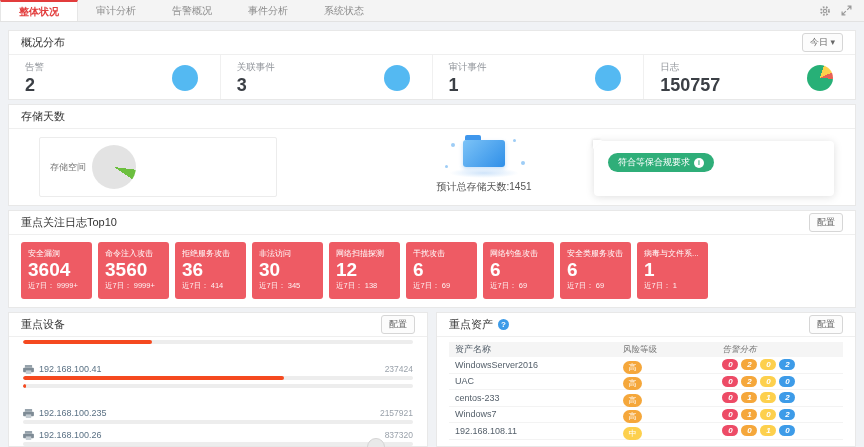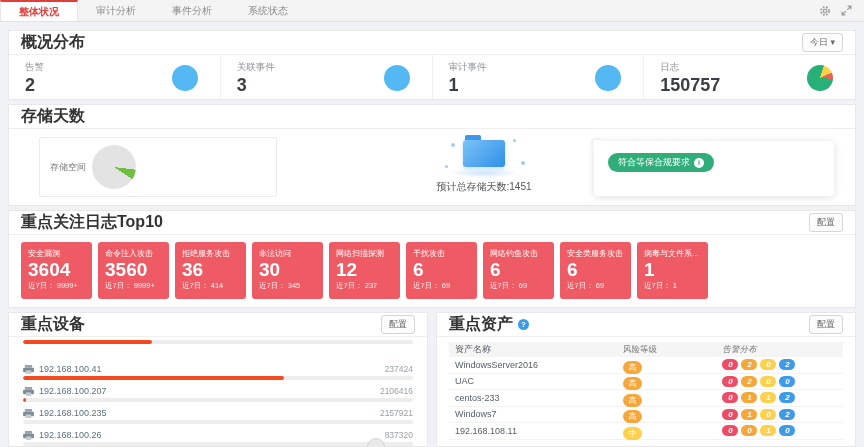--- a/index.html
+++ b/index.html
@@ -13,21 +13,21 @@
   .tab { padding:9px 18px; font-size:10px; color:#8c8c8c; display:flex; align-items:center; cursor:pointer; }
   .tab.active { background:#fff; color:#e23c3c; border-top:2px solid #e23c3c;
                 border-left:1px solid #e6e6e6; border-right:1px solid #e6e6e6; font-weight:bold; }
   .tabbar-icons { margin-left:auto; display:flex; align-items:center; gap:10px; padding-right:12px; }
   .tabbar-icons svg { display:block; }
 
   
   .panel { position:absolute; background:#fff; border:1px solid #e8e8e8; overflow:hidden; }
   .panel-hd { height:24px; display:flex; align-items:center; padding:0 12px;
               border-bottom:1px solid #efefef; }
-  .panel-title { font-size:16px; font-weight:bold; color:#333; }
+  .panel-title { font-size:11px; font-weight:normal; color:#333; }
   .hd-right { margin-left:auto; display:flex; align-items:center; gap:6px; }
   .mini-btn { font-size:9px; color:#666; background:#fcfcfc; border:1px solid #d6d6d6;
               border-radius:3px; padding:2px 7px; cursor:pointer; white-space:nowrap; }
 
   
   #overview-panel { top:30px; left:8px; width:848px; height:70px; }
   .stats-row { display:flex; height:45px; }
   .stat-cell { flex:1; display:flex; align-items:center; justify-content:space-between;
                padding:0 22px 0 16px; border-right:1px solid #f0f0f0; cursor:pointer; }
   .stat-cell:last-child { border-right:none; }
@@ -107,20 +107,21 @@
                 background:#e9e9e9; border:1px solid #d4d4d4; cursor:pointer; }
 </style>
 </head>
 <body>
 
 <div class="page">
 
   <div class="tabbar">
     <div class="tab active">整体状况</div>
     <div class="tab">审计分析</div>
+    <div class="tab">告警概况</div>
     <div class="tab">事件分析</div>
     <div class="tab">系统状态</div>
     <div class="tabbar-icons">
       <span>
         <svg width="12" height="12" viewBox="0 0 16 16">
           <circle cx="8" cy="8" r="5.2" fill="none" stroke="#9a9a9a" stroke-width="2.6" stroke-dasharray="2.1 2.1"></circle>
           <circle cx="8" cy="8" r="2.2" fill="none" stroke="#9a9a9a" stroke-width="1.4"></circle>
         </svg>
       </span>
       <span>
@@ -225,21 +226,21 @@
         <div class="c-recent">近7日： 414</div>
       </div>
       <div class="red-card">
         <div class="c-label">非法访问</div>
         <div class="c-value">30</div>
         <div class="c-recent">近7日： 345</div>
       </div>
       <div class="red-card">
         <div class="c-label">网络扫描探测</div>
         <div class="c-value">12</div>
-        <div class="c-recent">近7日： 237</div>
+        <div class="c-recent">近7日： 138</div>
       </div>
       <div class="red-card">
         <div class="c-label">干扰攻击</div>
         <div class="c-value">6</div>
         <div class="c-recent">近7日： 69</div>
       </div>
       <div class="red-card">
         <div class="c-label">网络钓鱼攻击</div>
         <div class="c-value">6</div>
         <div class="c-recent">近7日： 69</div>
@@ -278,29 +279,20 @@
               <rect x="3" y="6" width="6" height="4" fill="#c4ccd2"></rect>
             </svg>
           <span class="dev-ip">192.168.100.41</span>
           <span class="dev-val">237424</span>
         </div>
         <div class="dev-track">
           <div class="dev-fill" style="width: 67%;"></div>
         </div>
       </div>
       <div class="dev-row">
-        <div class="dev-line">
-          <svg width="11" height="9" viewBox="0 0 12 10">
-              <rect x="2" y="0" width="8" height="3" fill="#97a3ac"></rect>
-              <rect x="0" y="3" width="12" height="5" rx="1" fill="#7e8b95"></rect>
-              <rect x="3" y="6" width="6" height="4" fill="#c4ccd2"></rect>
-            </svg>
-          <span class="dev-ip">192.168.100.207</span>
-          <span class="dev-val">2106416</span>
-        </div>
         <div class="dev-track">
           <div class="dev-fill" style="width: 0.8%;"></div>
         </div>
       </div>
       <div class="dev-row">
         <div class="dev-line">
           <svg width="11" height="9" viewBox="0 0 12 10">
               <rect x="2" y="0" width="8" height="3" fill="#97a3ac"></rect>
               <rect x="0" y="3" width="12" height="5" rx="1" fill="#7e8b95"></rect>
               <rect x="3" y="6" width="6" height="4" fill="#c4ccd2"></rect>

